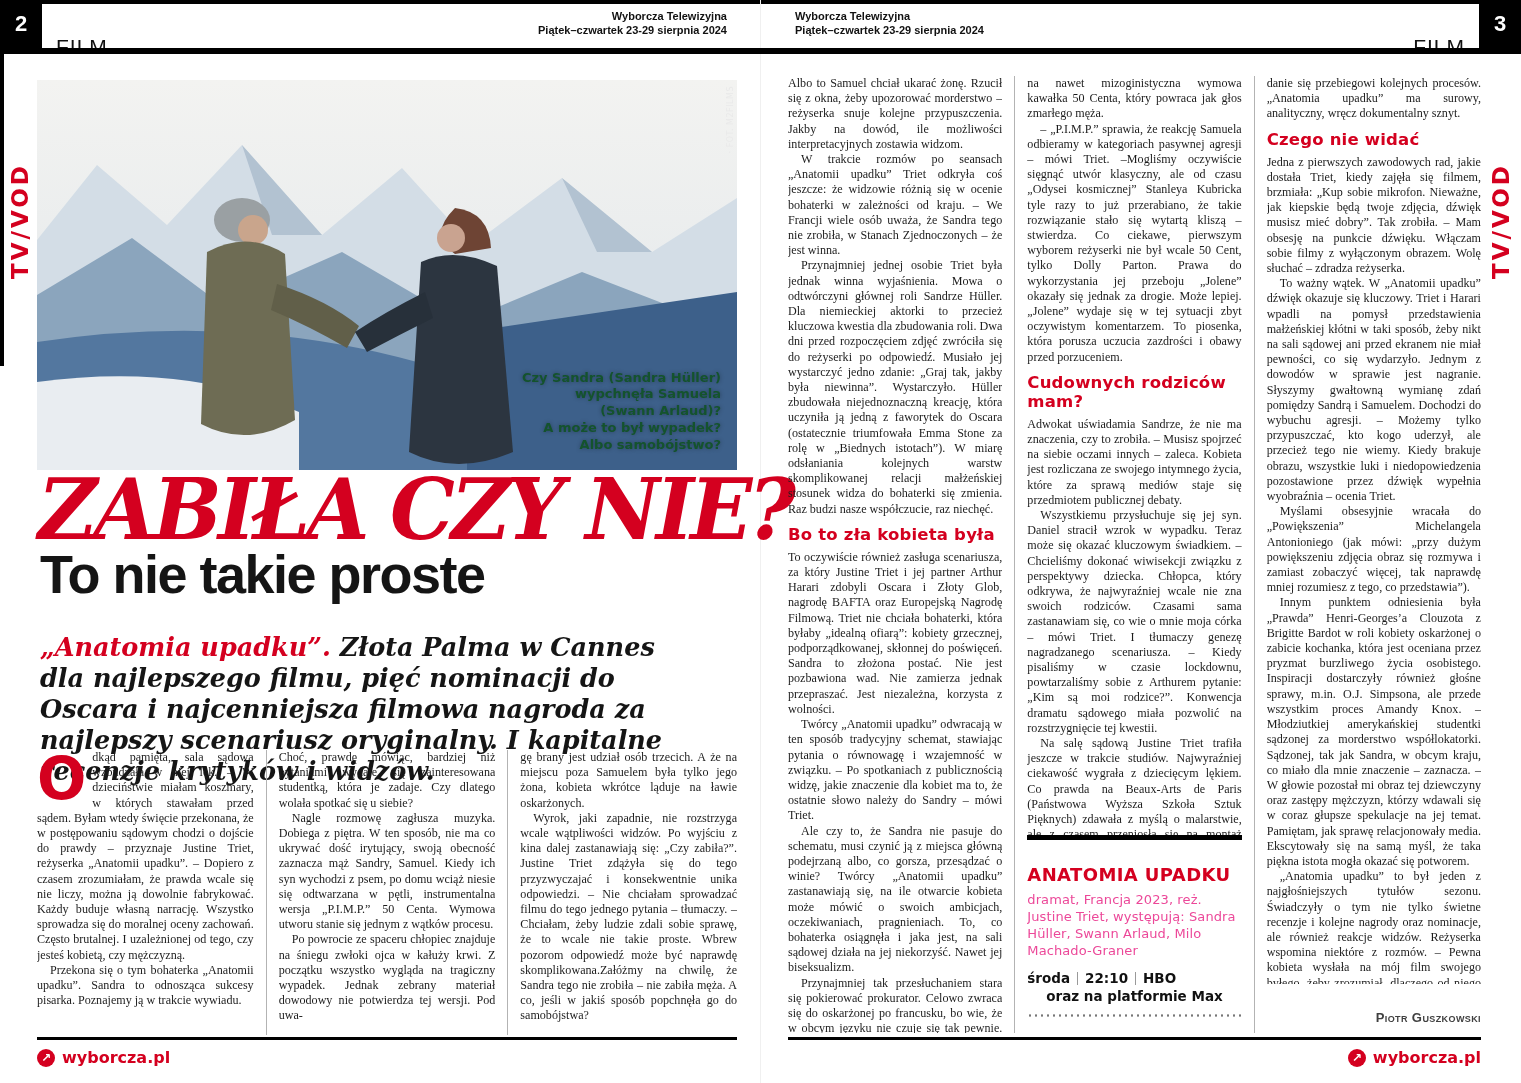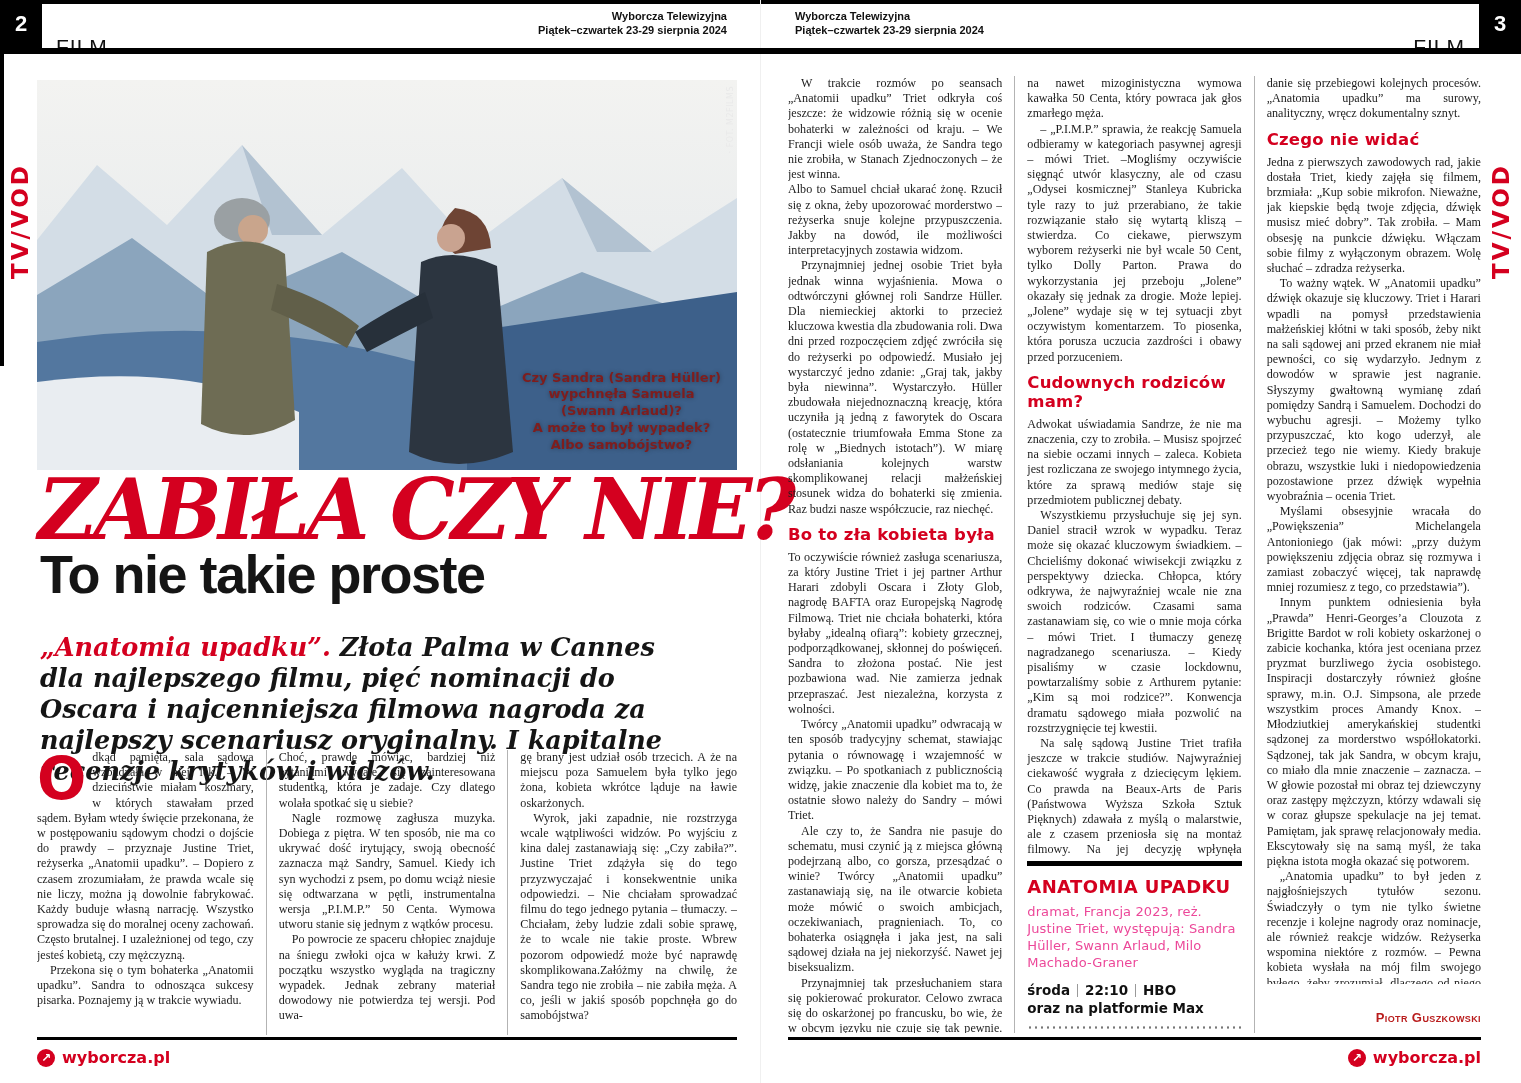--- a/index.html
+++ b/index.html
@@ -22,22 +22,22 @@
   .leftstrip{position:absolute;left:0;top:54px;width:4px;height:312px;background:#000;}
 
   .tvvod{position:absolute;color:var(--red);font:900 23px "DejaVu Sans",sans-serif;letter-spacing:3px;
     writing-mode:vertical-rl;transform:rotate(180deg);}
   .tvvod-l{left:7px;top:84px;height:195px;}
   .tvvod-r{right:7px;top:84px;height:195px;}
 
   
   .photo{position:absolute;left:37px;top:80px;width:700px;height:390px;background:#9db0c2;overflow:hidden;}
   .photo svg{position:absolute;inset:0;width:100%;height:100%;display:block;}
-  .photo-caption{position:absolute;right:16px;bottom:16px;color:#7f1d1d;white-space:pre-line;
-    font:700 13px/1.3 "DejaVu Sans",sans-serif;text-align:center;text-shadow:0 0 4px rgba(0,0,0,.35);}
+  .photo-caption{position:absolute;right:16px;bottom:16px;color:#14532d;white-space:pre-line;
+    font:700 13px/1.3 "DejaVu Sans",sans-serif;text-align:right;text-shadow:0 0 4px rgba(0,0,0,.35);}
   .photo-credit{position:absolute;right:2px;top:6px;writing-mode:vertical-rl;transform:rotate(180deg);
     font:8px "DejaVu Sans",sans-serif;color:#e9e9e9;letter-spacing:.5px;}
 
   
   .headline{position:absolute;left:38px;top:468px;width:720px;color:var(--red);white-space:nowrap;
     font:italic 900 84px/1 "DejaVu Serif",serif;letter-spacing:-4px;transform:scaleX(.97);transform-origin:left;}
   .subheadline{position:absolute;left:40px;top:547px;font:800 54px/1 "Liberation Sans",sans-serif;
     letter-spacing:-1.5px;color:#151515;}
   .lead{position:absolute;left:40px;top:632px;width:665px;font:italic 700 25.5px/1.22 "DejaVu Serif",serif;color:#151515;}
   .lead .hl{color:var(--red);}
@@ -49,31 +49,31 @@
   .col{flex:1 1 0;overflow:hidden;position:relative;}
   .vdiv{flex:0 0 1px;width:1px;background:#b3b3b3;margin:0 12px;}
   .para{font-size:12.1px;line-height:15.2px;text-align:justify;color:var(--ink);}
   .para.ind{text-indent:13px;}
   .subhead{font:800 16.5px/1.15 "DejaVu Sans",sans-serif;color:var(--red);margin:9px 0 5px;letter-spacing:.2px;}
   .cap{float:left;font:900 58px/50px "DejaVu Sans",sans-serif;color:var(--red);margin:4px 6px 0 0;}
   .col-text{height:782px;overflow:hidden;}
   .col-text3{height:908px;overflow:hidden;}
 
   
-  .infobox{position:absolute;left:0;right:0;bottom:4px;border-top:5px solid #000;padding-top:10px;background:#fff;}
+  .infobox{position:absolute;left:0;right:0;bottom:16px;border-top:5px solid #000;padding-top:24px;background:#fff;}
   .infobox .ib-title{color:var(--red);font:800 18px "DejaVu Sans",sans-serif;letter-spacing:.4px;}
   .infobox .ib-details{font:13px/1.3 "DejaVu Sans",sans-serif;letter-spacing:.1px;color:#ec4899;margin-top:7px;}
   .infobox .ib-sched{display:flex;align-items:center;font:700 13.5px "DejaVu Sans",sans-serif;margin-top:10px;color:#111;}
   .infobox .sep{width:1px;height:13px;background:#999;margin:0 7px;}
-  .infobox .ib-extra{font:700 13.5px "DejaVu Sans",sans-serif;margin-top:2px;color:#111;}
+  .infobox .ib-extra{font:700 13.5px "DejaVu Sans",sans-serif;margin-top:2px;color:#111;text-align:center;}
   .infobox .dots{margin-top:10px;height:3px;background-image:radial-gradient(circle,#777 1px,transparent 1.3px);
     background-size:6px 3px;background-repeat:repeat-x;}
 
   .byline{position:absolute;right:0;bottom:8px;font:700 13px "Liberation Sans",sans-serif;
-    font-variant:small-caps;letter-spacing:.4px;color:#b91c1c;}
+    font-variant:small-caps;letter-spacing:.4px;color:#404040;}
 
   
   .botrule{position:absolute;top:1037px;height:3px;background:#000;}
   .br-l{left:37px;width:700px;} .br-r{left:788px;width:693px;}
   .footer{position:absolute;top:1048px;display:flex;align-items:center;gap:7px;color:var(--red);
     font:800 16px "DejaVu Sans",sans-serif;}
   .footer-l{left:37px;} .footer-r{right:40px;}
   .brand-icon{width:18px;height:18px;border-radius:50%;background:var(--red);color:#fff;
     font:700 12px/18px "DejaVu Sans",sans-serif;text-align:center;}
 </style>
@@ -161,22 +161,22 @@
       </div>
     <div class="vdiv"></div>
     <div class="col">
         <div class="para">gę brany jest udział osób trzecich. A że na miejscu poza Samuelem była tylko jego żona, kobieta wkrótce ląduje na ławie oskarżonych.</div>
         <div class="para ind">Wyrok, jaki zapadnie, nie rozstrzyga wcale wątpliwości widzów. Po wyjściu z kina dalej zastanawiają się: „Czy zabiła?”. Justine Triet zdążyła się do tego przyzwyczajać i konsekwentnie unika odpowiedzi. – Nie chciałam sprowadzać filmu do tego jednego pytania – tłumaczy. – Chciałam, żeby ludzie zdali sobie sprawę, że to wcale nie takie proste. Wbrew pozorom odpowiedź może być naprawdę skomplikowana.Załóżmy na chwilę, że Sandra tego nie zrobiła – nie zabiła męża. A co, jeśli w jakiś sposób popchnęła go do samobójstwa?</div>
       </div>
   </div>
 
   <div class="body-cols bc-right">
     <div class="col">
+        <div class="para">Albo to Samuel chciał ukarać żonę. Rzucił się z okna, żeby upozorować morderstwo – reżyserka snuje kolejne przypuszczenia. Jakby na dowód, ile możliwości interpretacyjnych zostawia widzom.</div>
         <div class="para ind">W trakcie rozmów po seansach „Anatomii upadku” Triet odkryła coś jeszcze: że widzowie różnią się w ocenie bohaterki w zależności od kraju. – We Francji wiele osób uważa, że Sandra tego nie zrobiła, w Stanach Zjednoczonych – że jest winna.</div>
-        <div class="para">Albo to Samuel chciał ukarać żonę. Rzucił się z okna, żeby upozorować morderstwo – reżyserka snuje kolejne przypuszczenia. Jakby na dowód, ile możliwości interpretacyjnych zostawia widzom.</div>
         <div class="para ind">Przynajmniej jednej osobie Triet była jednak winna wyjaśnienia. Mowa o odtwórczyni głównej roli Sandrze Hüller. Dla niemieckiej aktorki to przecież kluczowa kwestia dla zbudowania roli. Dwa dni przed rozpoczęciem zdjęć zwróciła się do reżyserki po odpowiedź. Musiało jej wystarczyć jedno zdanie: „Graj tak, jakby była niewinna”. Wystarczyło. Hüller zbudowała niejednoznaczną kreację, która uczyniła ją jedną z faworytek do Oscara (ostatecznie triumfowała Emma Stone za rolę w „Biednych istotach”). W miarę odsłaniania kolejnych warstw skomplikowanej relacji małżeńskiej stosunek widza do bohaterki się zmienia. Raz budzi nasze współczucie, raz niechęć.</div>
         <div class="subhead">Bo to zła kobieta była</div>
         <div class="para">To oczywiście również zasługa scenariusza, za który Justine Triet i jej partner Arthur Harari zdobyli Oscara i Złoty Glob, nagrodę BAFTA oraz Europejską Nagrodę Filmową. Triet nie chciała bohaterki, która byłaby „idealną ofiarą”: kobiety grzecznej, podporządkowanej, skłonnej do poświęceń. Sandra to złożona postać. Nie jest pozbawiona wad. Nie zamierza jednak przepraszać. Jest niezależna, korzysta z wolności.</div>
         <div class="para ind">Twórcy „Anatomii upadku” odwracają w ten sposób tradycyjny schemat, stawiając pytania o równowagę i wzajemność w związku. – Po spotkaniach z publicznością widzę, jakie znaczenie dla kobiet ma to, że ostatnie słowo należy do Sandry – mówi Triet.</div>
         <div class="para ind">Ale czy to, że Sandra nie pasuje do schematu, musi czynić ją z miejsca główną podejrzaną albo, co gorsza, przesądzać o winie? Twórcy „Anatomii upadku” zastanawiają się, na ile otwarcie kobieta może mówić o swoich ambicjach, oczekiwaniach, pragnieniach. To, co bohaterka osiągnęła i jaka jest, na sali sądowej działa na jej niekorzyść. Nawet jej biseksualizm.</div>
         <div class="para ind">Przynajmniej tak przesłuchaniem stara się pokierować prokurator. Celowo zwraca się do oskarżonej po francusku, bo wie, że w obcym języku nie czuje się tak pewnie. Zadaje niewygodne pytania, odsłania „małżeńskie brudy”. Przytacza cytaty z jej książek, przekonując o autobiograficznym charakterze tych fragmentów, by udowodnić złe zamiary. Analizie zostaje podda-</div>
       </div>
     <div class="vdiv"></div>
     <div class="col">
       <div class="col-text">

